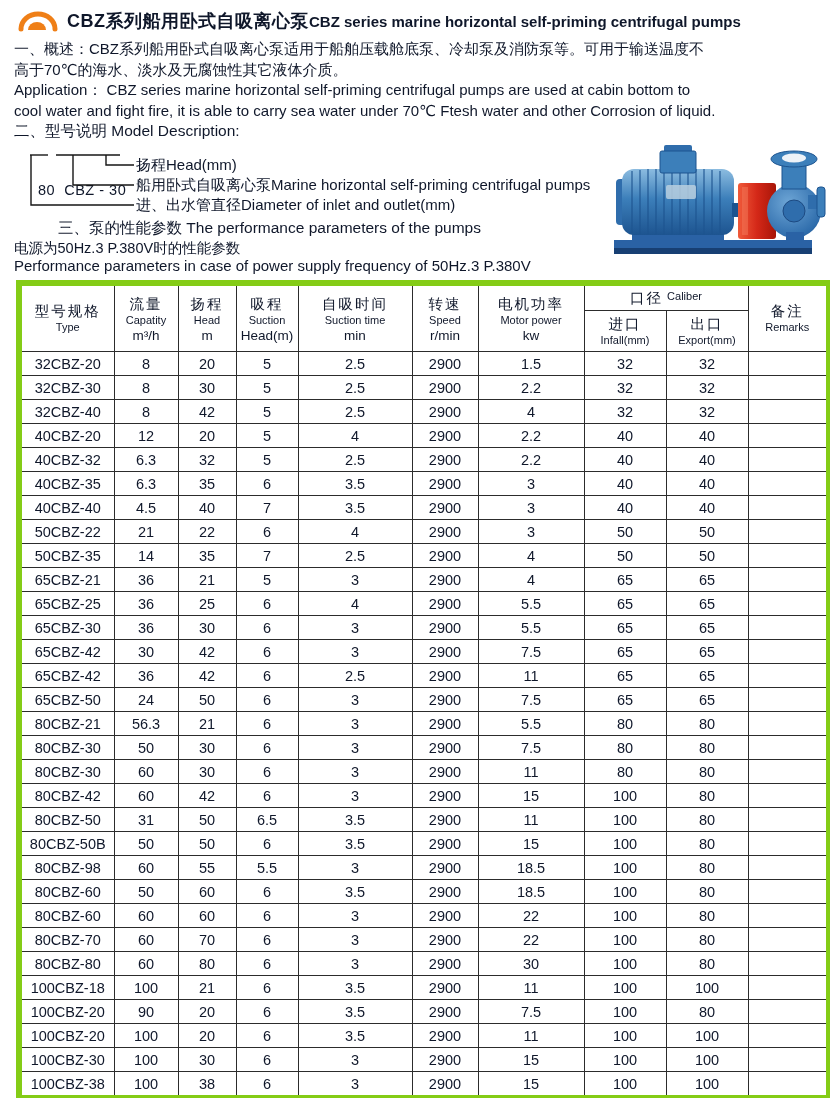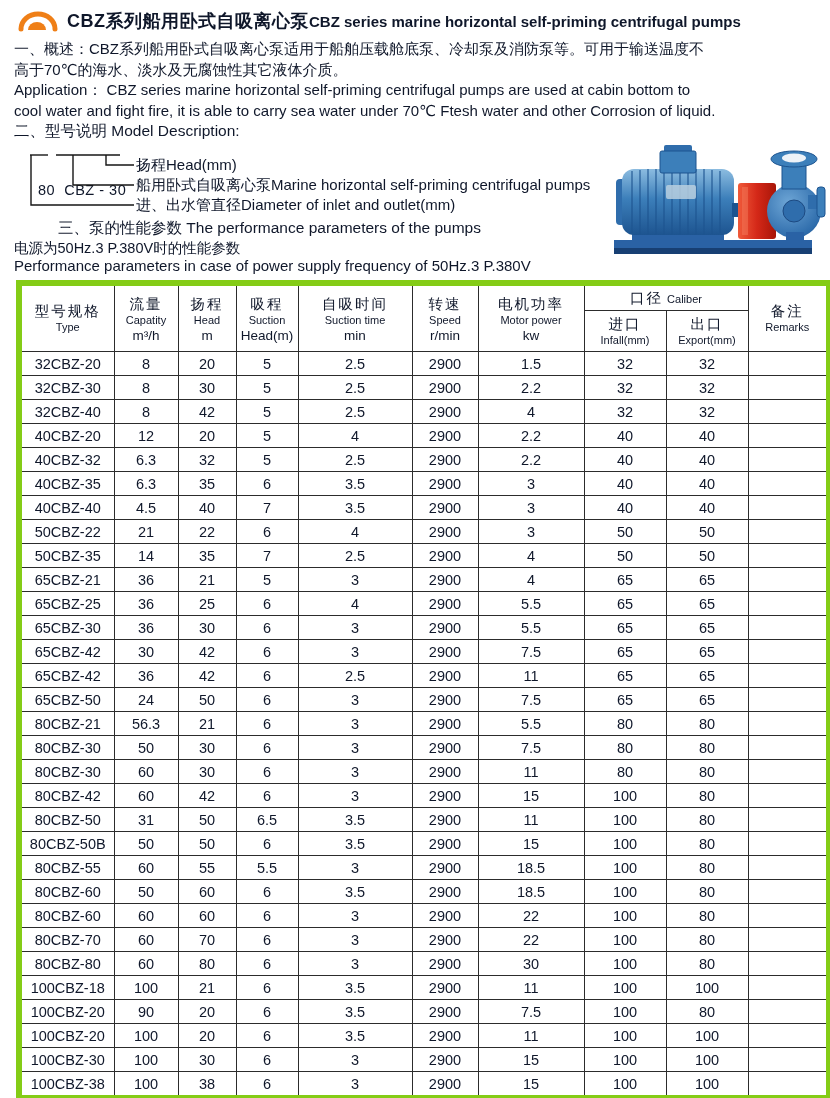--- a/index.html
+++ b/index.html
@@ -41,21 +41,21 @@
     position:absolute; left:16px; top:280px; width:814px;
     border-collapse:collapse; table-layout:fixed; text-align:center;
     border:6px solid #84cc16;
   }
   table.perf th, table.perf td { border:1px solid #2c2c2c; padding:0; font-weight:400; }
   thead th { vertical-align:middle; }
   .hcell { display:flex; flex-direction:column; justify-content:center; align-items:center; }
   .cn  { font-size:14.5px; line-height:18px; letter-spacing:2px; }
   .en  { font-size:11px; line-height:15px; letter-spacing:0; }
   .unit{ font-size:13.5px; line-height:15px; }
-  .calrow { display:flex; justify-content:center; align-items:flex-end; gap:4px; }
+  .calrow { display:flex; justify-content:center; align-items:flex-start; gap:4px; }
   thead tr.r1 th.cal { height:24px; }
   thead tr.r2 th { height:40px; }
   tbody td { height:23px; font-size:14.5px; }
 </style>
 </head>
 <body>
 
 <div class="page">
 
   <div class="title-row">
@@ -495,21 +495,21 @@
           <td>50</td>
           <td>6</td>
           <td>3.5</td>
           <td>2900</td>
           <td>15</td>
           <td>100</td>
           <td>80</td>
           <td></td>
         </tr>
         <tr>
-          <td>80CBZ-55</td>
+          <td>80CBZ-98</td>
           <td>60</td>
           <td>55</td>
           <td>5.5</td>
           <td>3</td>
           <td>2900</td>
           <td>18.5</td>
           <td>100</td>
           <td>80</td>
           <td></td>
         </tr>

